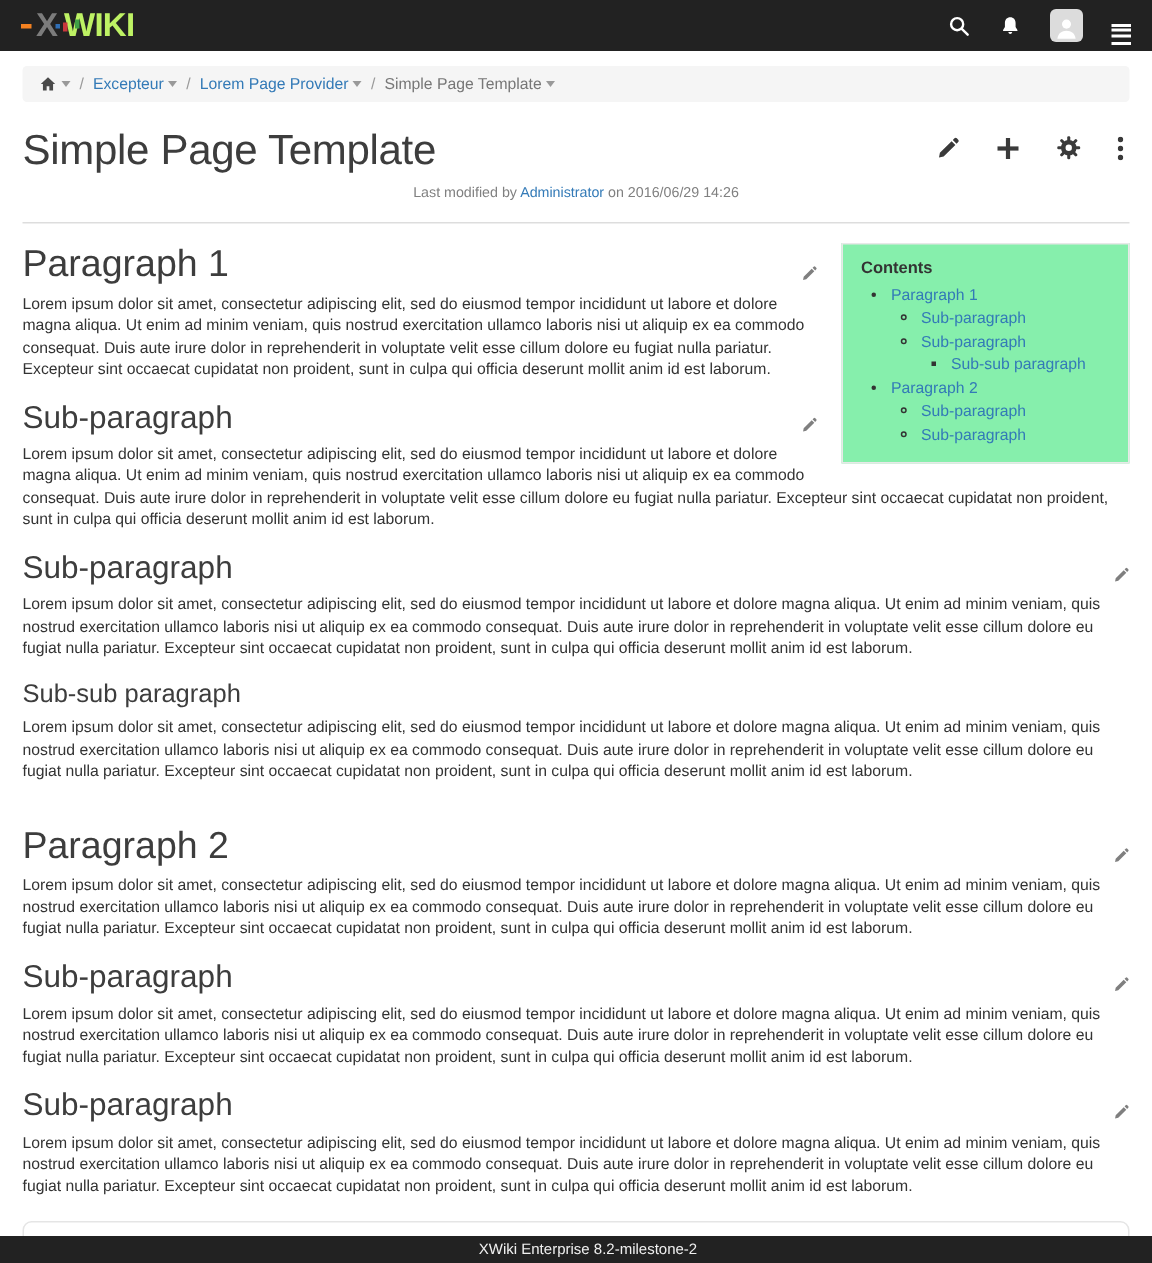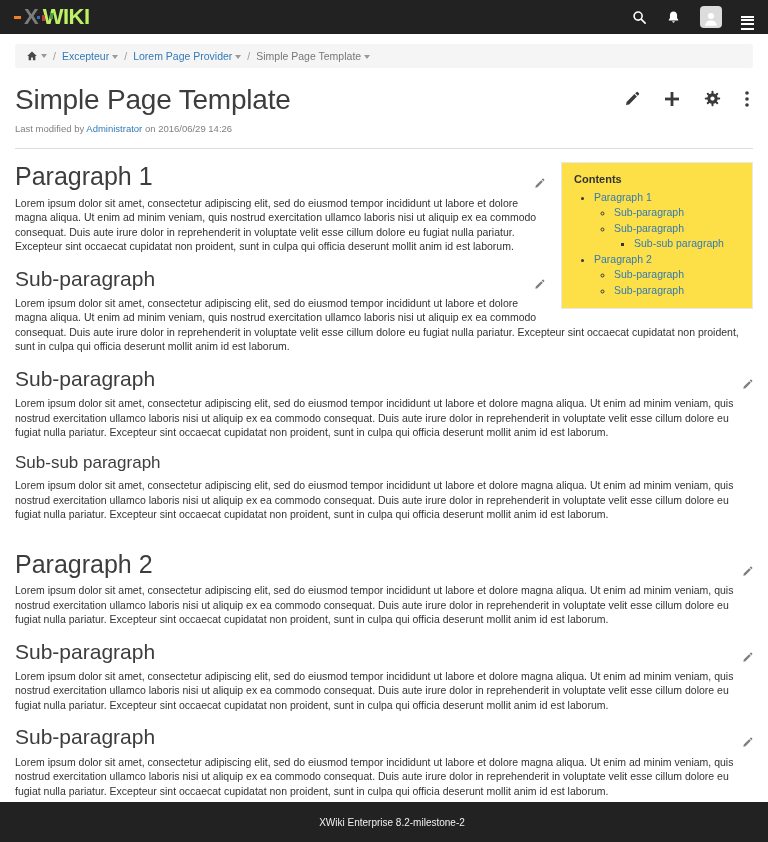--- a/index.html
+++ b/index.html
@@ -40,29 +40,29 @@
     border-right:3.5px solid transparent; border-top:4px solid #999; margin-left:3px; vertical-align:middle; cursor:pointer; }
   .bc-current { color:#777; }
   .bc-home { display:flex; align-items:center; cursor:pointer; }
 
   
   .container { padding:0 15px; }
   .title-row { display:flex; align-items:flex-start; justify-content:space-between; margin-top:16px; }
   .page-title { font-size:28px; font-weight:400; color:#3d3d3d; margin:0; letter-spacing:-0.2px; }
   .page-actions { display:flex; align-items:center; gap:24px; padding-top:6px; padding-right:4px; }
   .pa-btn { cursor:pointer; display:flex; align-items:center; }
-  .doc-meta { font-size:9.5px; color:#808080; margin:7px 0 12px; }
+  .doc-meta { font-size:9.5px; color:#808080; margin:7px 0 12px;text-align:center; }
   .doc-meta a { color:#337ab7; }
   .rule { border:none; border-top:1px solid #ddd; margin:14px 0 0; }
 
   
   .xcontent { margin-top:13px; font-size:10.5px; line-height:14.5px; color:#333; }
   .xcontent:after { content:""; display:block; clear:both; }
   .toc-panel {
-    float:right; width:192px; background:#fde047; border:1px solid #e8e8e8;
+    float:right; width:192px; background:#86efac; border:1px solid #e8e8e8;
     padding:9px 12px 10px; margin:0 0 12px 16px; font-size:10.5px;
   }
   .toc-title { font-weight:700; color:#333; margin-bottom:3px; font-size:11px; }
   .toc-panel ul { margin:0; padding-left:20px; }
   .toc-panel li { line-height:15.5px; color:#333; }
   .toc-l1 > li { list-style-type:disc; }
   .toc-l2 > li { list-style-type:circle; }
   .toc-l3 > li { list-style-type:square; }
   .toc-panel a { color:#337ab7; }
 
@@ -76,21 +76,21 @@
 
   
   .docfooter {
     margin:13px 15px 0; border:1px solid #e5e5e5; border-radius:6px;
     padding:8px 12px; font-size:10px; color:#777;
     display:flex; align-items:center; justify-content:space-between;
   }
   .docfooter a { color:#337ab7; }
   .tags-add { color:#888; cursor:pointer; }
   .version-bar {
-    position:absolute; bottom:0; left:0; right:0; height:40px; background:#222;
+    position:absolute; bottom:0; left:0; right:0; height:18px; background:#222;
     color:#f0f0f0; font-size:10px; display:flex; align-items:center; justify-content:center;padding-left:16px;
   }
 </style>
 </head>
 <body>
 
 <header class="topbar">
   <div class="logo">
     <span class="logo-dash"></span>
     <span class="logo-x">X</span>

